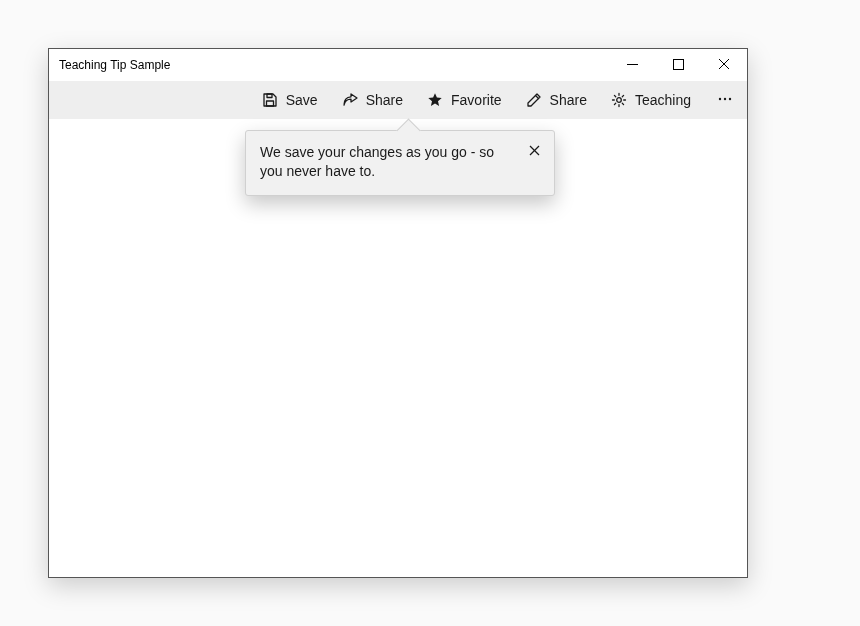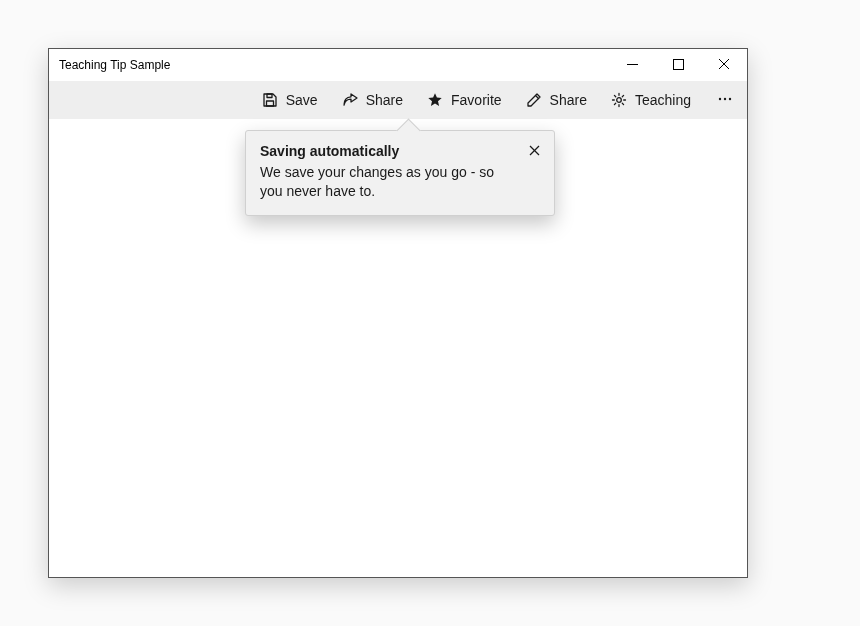--- a/index.html
+++ b/index.html
@@ -215,18 +215,17 @@
 
     <div class="teachingtip">
       <div class="tip-close">
         <span>
           <svg viewBox="0 0 11 11">
               <line x1="1" y1="1" x2="10" y2="10"></line>
               <line x1="10" y1="1" x2="1" y2="10"></line>
             </svg>
         </span>
       </div>
-      <div class="tip-title">Saving automatically</div>
       <div class="tip-body">We save your changes as you go - so you never have to.</div>
     </div>
 
   </div>
 </div>
 
 </body></html>

